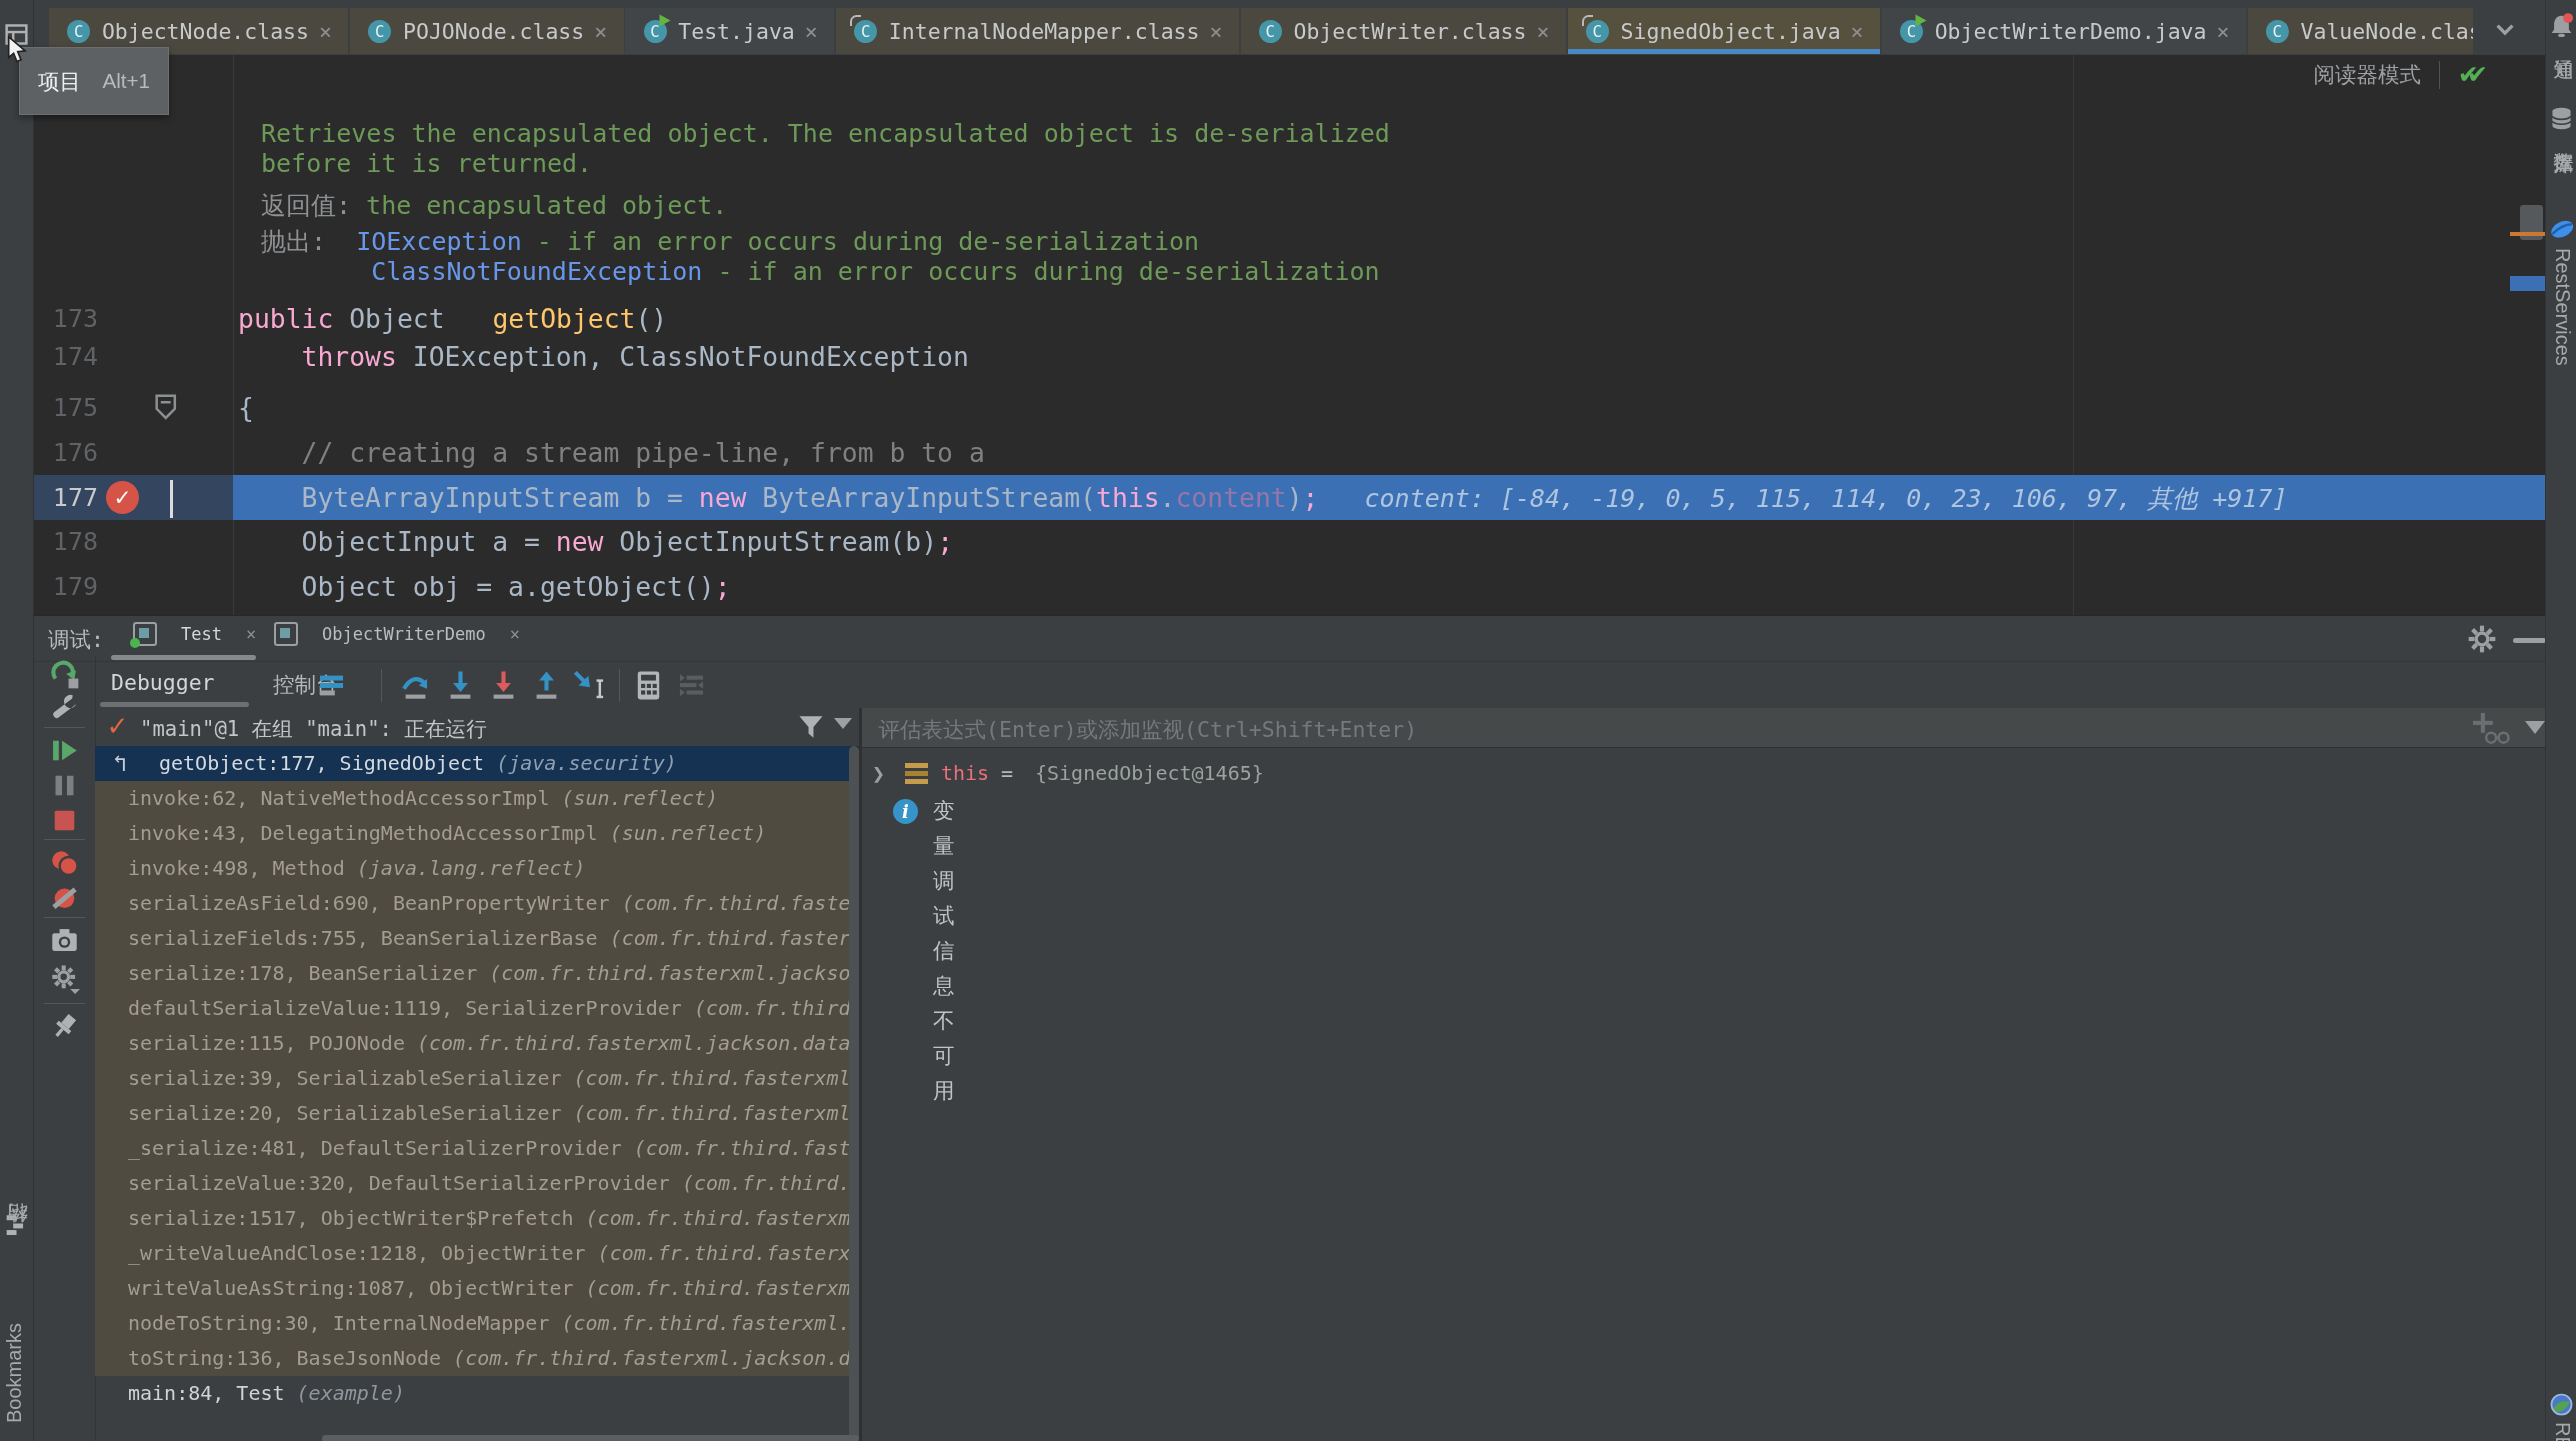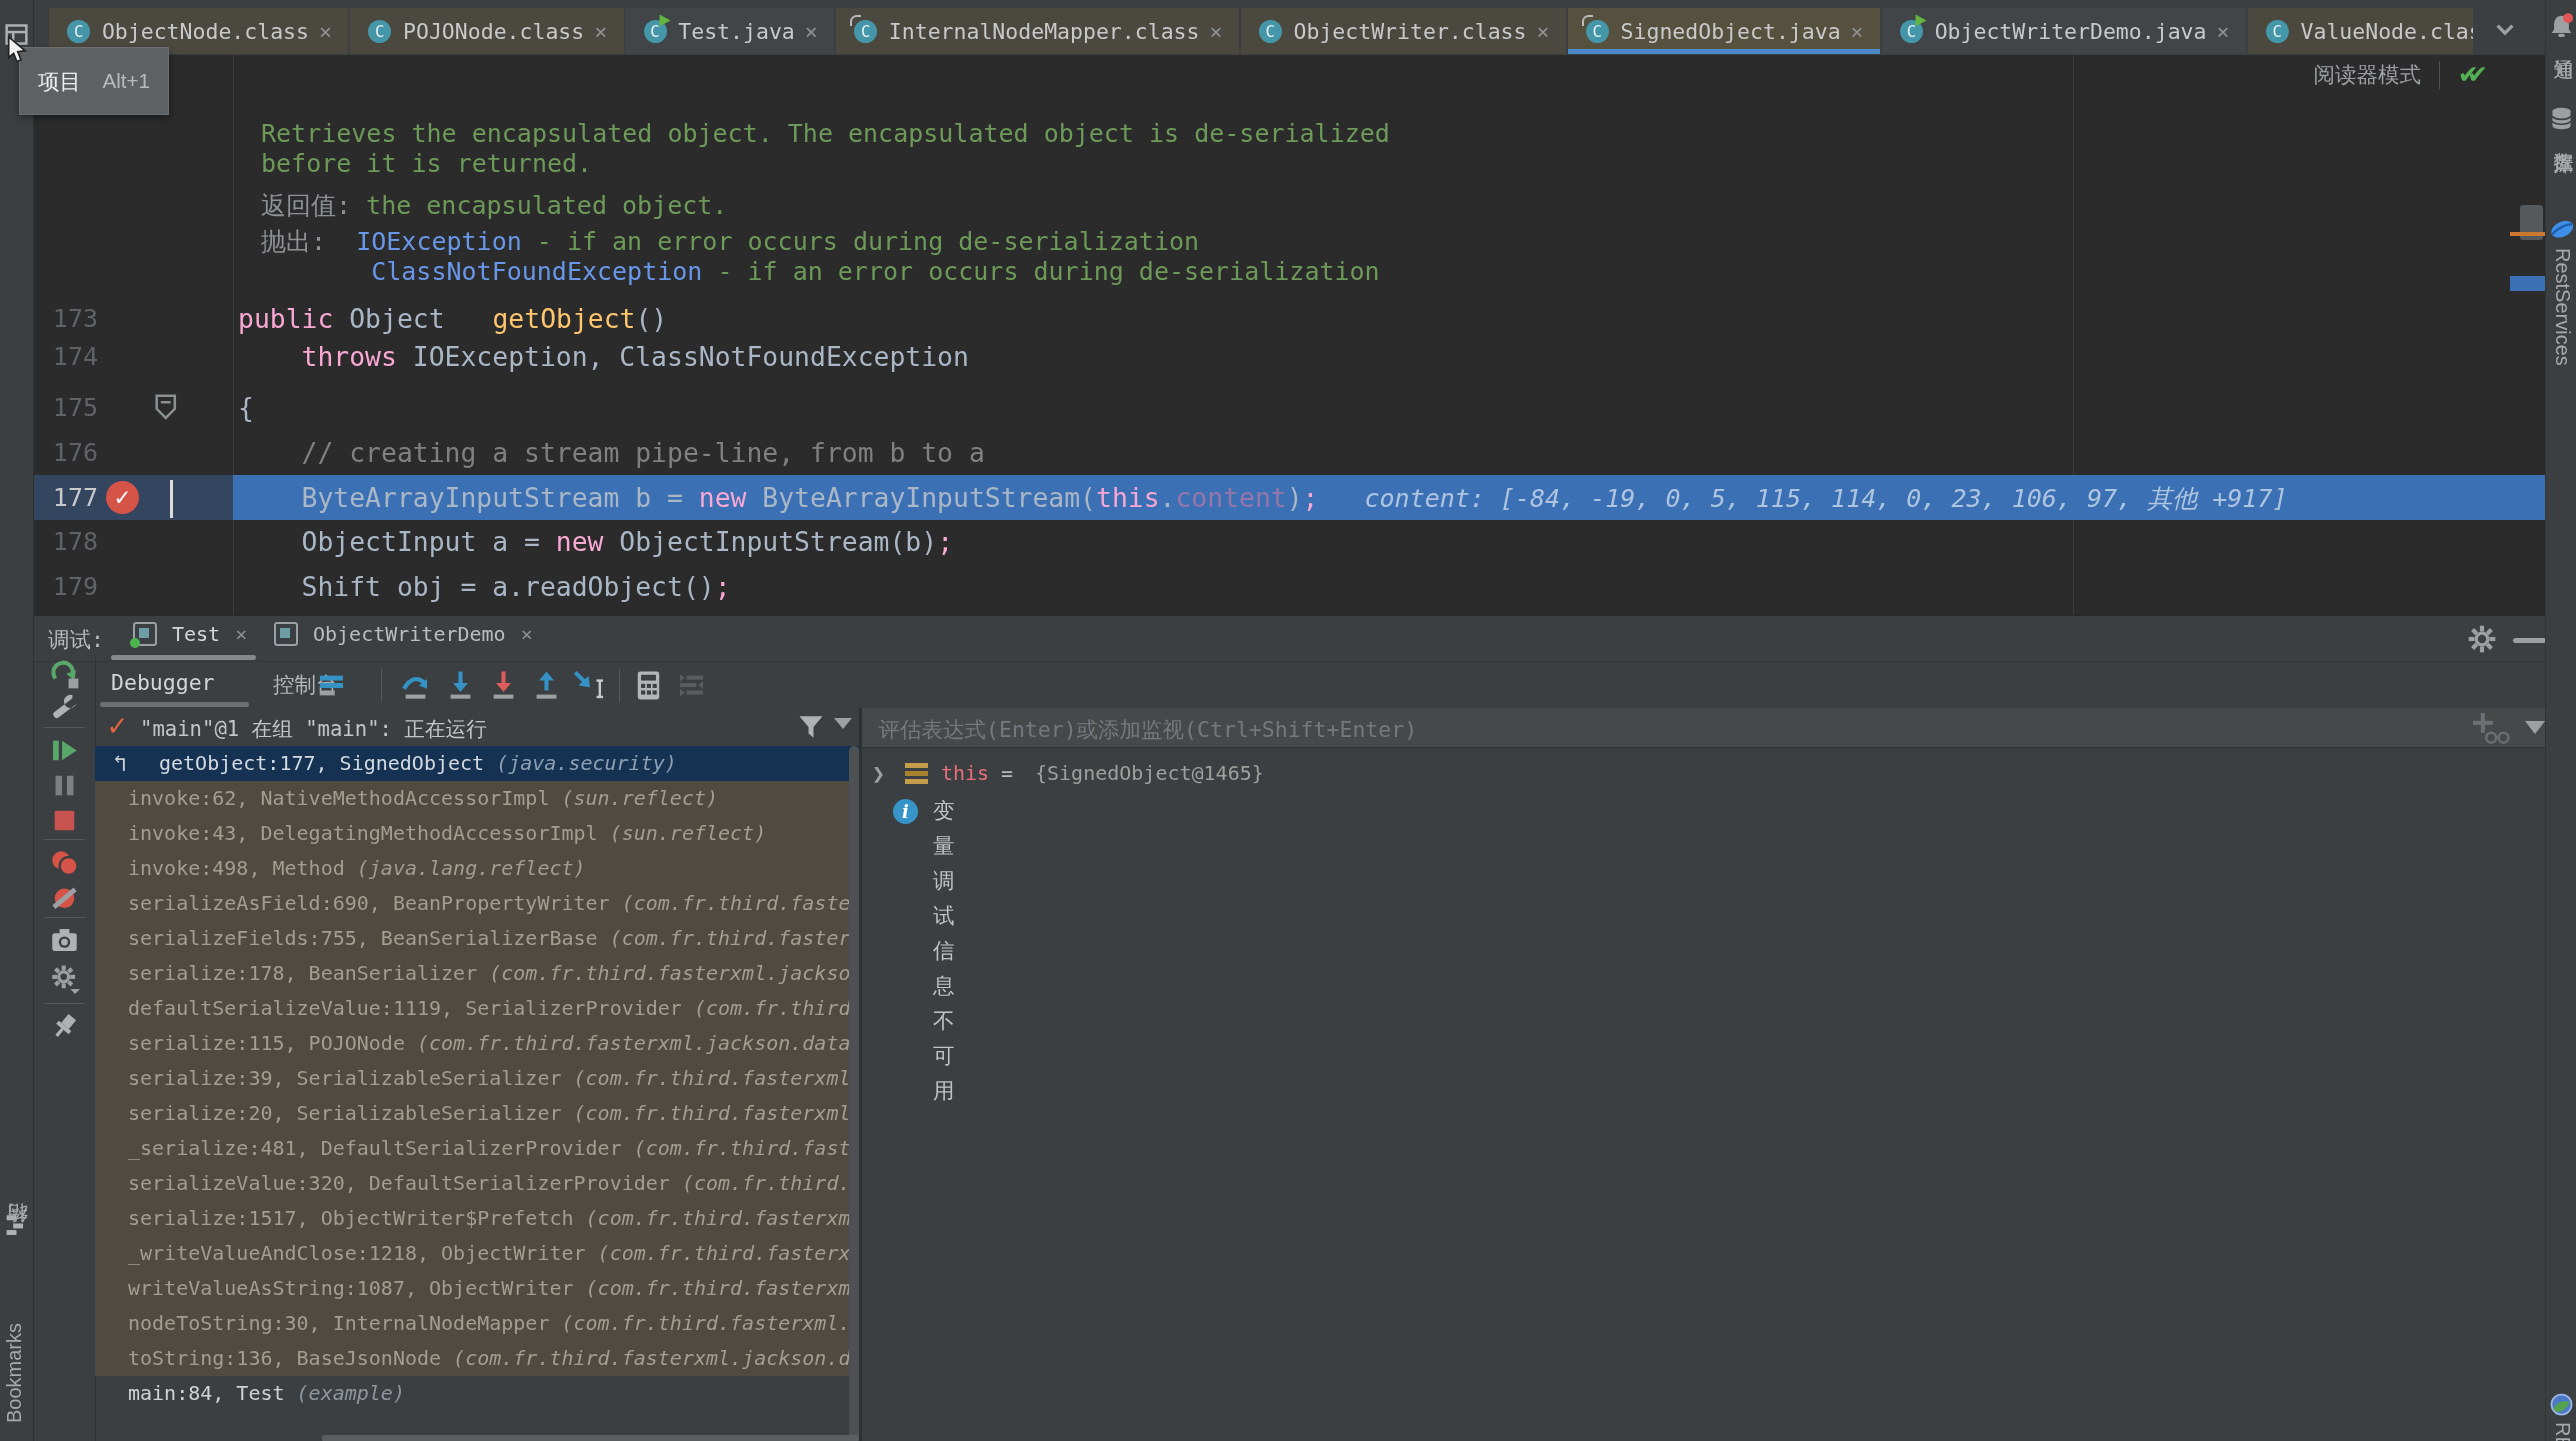--- a/index.html
+++ b/index.html
@@ -68,21 +68,21 @@
   #tooltip{left:19px;top:47px;height:40px;background:#5d6163;border:0.8px solid #6b6f71;
            display:flex;align-items:center;gap:21.5px;padding:13px 18px;font-family:"Liberation Sans",sans-serif;
            box-shadow:0 2.5px 6.6px rgba(0,0,0,.4);z-index:30;}
   #tooltip .tt-main{color:#eceeef;font-size:21.5px;}
   #tooltip .tt-key{color:#b8bbbd;font-size:20.6px;}
 
   
   #debug{left:34px;top:615px;width:2542px;height:826px;background:#3c3f41;border-top:1.7px solid #26282a;}
   #dbg-header{position:absolute;left:0;top:0;width:2512px;height:45px;}
   #dbg-title{position:absolute;left:14px;top:9px;font-size:21.5px;color:#b9bcbe;}
-  .sess-tab{position:absolute;top:5px;display:flex;align-items:center;gap:15px;font-size:20px;}
+  .sess-tab{position:absolute;top:5px;display:flex;align-items:center;gap:24px;font-size:17px;}
   .sess-underline{position:absolute;top:39px;height:5px;background:#85898c;border-radius:2.5px;}
   .console-ico{position:relative;width:25px;height:25px;}
   .console-ico .co{position:absolute;left:0.8px;top:0.8px;width:20px;height:20px;border:2.5px solid #9aa0a3;border-radius:3.3px;}
   .console-ico .ci{position:absolute;left:6.6px;top:6.6px;width:10.7px;height:10.7px;background:#6d9da5;}
   .console-ico .cg{position:absolute;left:-1.7px;top:16.5px;width:10px;height:10px;border-radius:50%;background:#4ab54e;}
   .x-close{color:#8c9092;}
   #dbg-toolbar{position:absolute;left:0;top:45px;width:2512px;height:46px;border-top:0.8px solid #34373a;}
   .view-tab{position:absolute;top:8.3px;font-size:21.5px;}
   #view-underline{position:absolute;left:66px;top:40px;width:149px;height:5px;background:#6c7072;border-radius:2.5px;}
   .tb-ico{position:absolute;top:6.6px;width:33px;height:33px;}
@@ -252,21 +252,21 @@
 
     <div id="code-layer">
         <div class="code-row" style="top: 241px;"><span class="lnum">173</span><span class="ltext"><span class="tok-k">public </span><span class="tok-p">Object </span><span class="tok-m">getObject</span><span class="tok-p">()</span></span></div>
         <div class="code-row" style="top: 279px;"><span class="lnum">174</span><span class="ltext"><span class="tok-p">    </span><span class="tok-k">throws </span><span class="tok-p">IOException, ClassNotFoundException</span></span></div>
         <div class="code-row" style="top: 330px;"><span class="lnum">175</span><span class="ltext"><span class="tok-p">{</span></span></div>
         <div class="code-row" style="top: 375px;"><span class="lnum">176</span><span class="ltext"><span class="tok-p">    </span><span class="tok-c">// creating a stream pipe-line, from b to a</span></span></div>
         <div class="exec-gutter" style="top: 420px;"></div>
         <div class="exec-band" style="top: 420px;"></div>
         <div class="code-row exec" style="top: 420px;"><span class="lnum">177</span><span class="ltext"><span class="tok-p">    ByteArrayInputStream b = </span><span class="tok-k">new</span><span class="tok-p"> ByteArrayInputStream(</span><span class="tok-k">this</span><span class="tok-p">.</span><span class="tok-f">content</span><span class="tok-p">)</span><span class="tok-k">;</span><span class="inline-hint">content: [-84, -19, 0, 5, 115, 114, 0, 23, 106, 97, 其他 +917]</span></span></div>
         <div class="code-row" style="top: 464px;"><span class="lnum">178</span><span class="ltext"><span class="tok-p">    ObjectInput a = </span><span class="tok-k">new</span><span class="tok-p"> ObjectInputStream(b)</span><span class="tok-k">;</span></span></div>
-        <div class="code-row" style="top: 509px;"><span class="lnum">179</span><span class="ltext"><span class="tok-p">    Shift obj = a.readObject()</span><span class="tok-k">;</span></span></div>
+        <div class="code-row" style="top: 509px;"><span class="lnum">179</span><span class="ltext"><span class="tok-p">    Object obj = a.getObject()</span><span class="tok-k">;</span></span></div>
       </div>
 
     <div class="abs" id="fold-marker">
       <svg width="21.5" height="26.4" viewBox="0 0 26 32">
           <polygon points="2,2 24,2 24,18 13,29 2,18" fill="none" stroke="#8b9092" stroke-width="3"></polygon>
           <line x1="7" y1="10" x2="19" y2="10" stroke="#8b9092" stroke-width="3"></line>
         </svg>
     </div>
     <div class="abs" id="breakpoint">✓</div>
     <div class="abs" id="exec-caret"></div>

